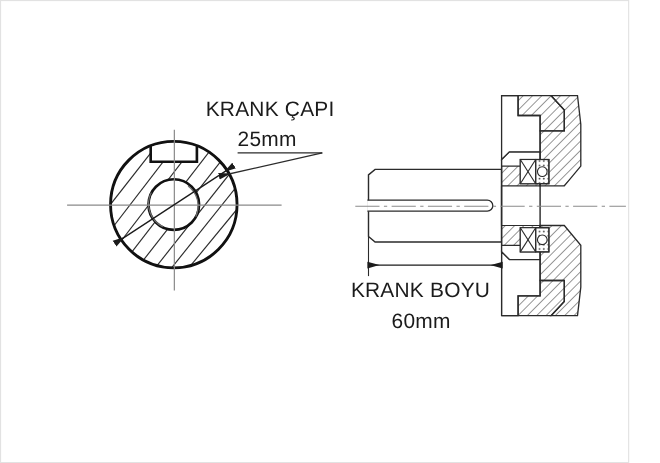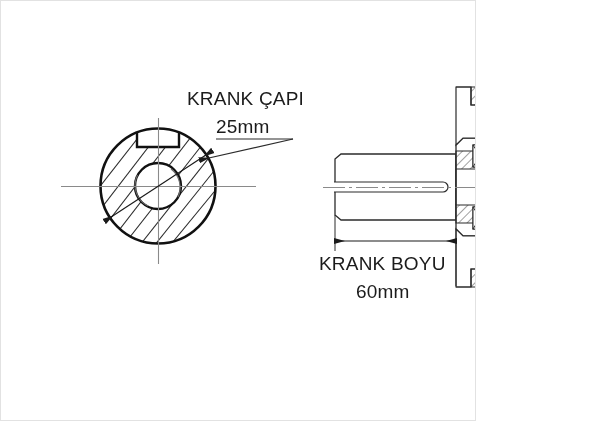--- a/index.html
+++ b/index.html
@@ -2,21 +2,21 @@
 <html><head>
 <meta charset="utf-8">
 <style>
   html, body {
     margin: 0;
     padding: 0;
     background: #ffffff;
   }
   #page {
     position: relative;
-    width: 476px;
+    width: 572px;
     height: 421px;
     background: #ffffff;
     border: 1px solid #e2e2e2;
     box-sizing: border-box;
     overflow: hidden;
     font-family: "Liberation Sans", sans-serif;
   }
   #drawing {
     position: absolute;
     left: 0;

